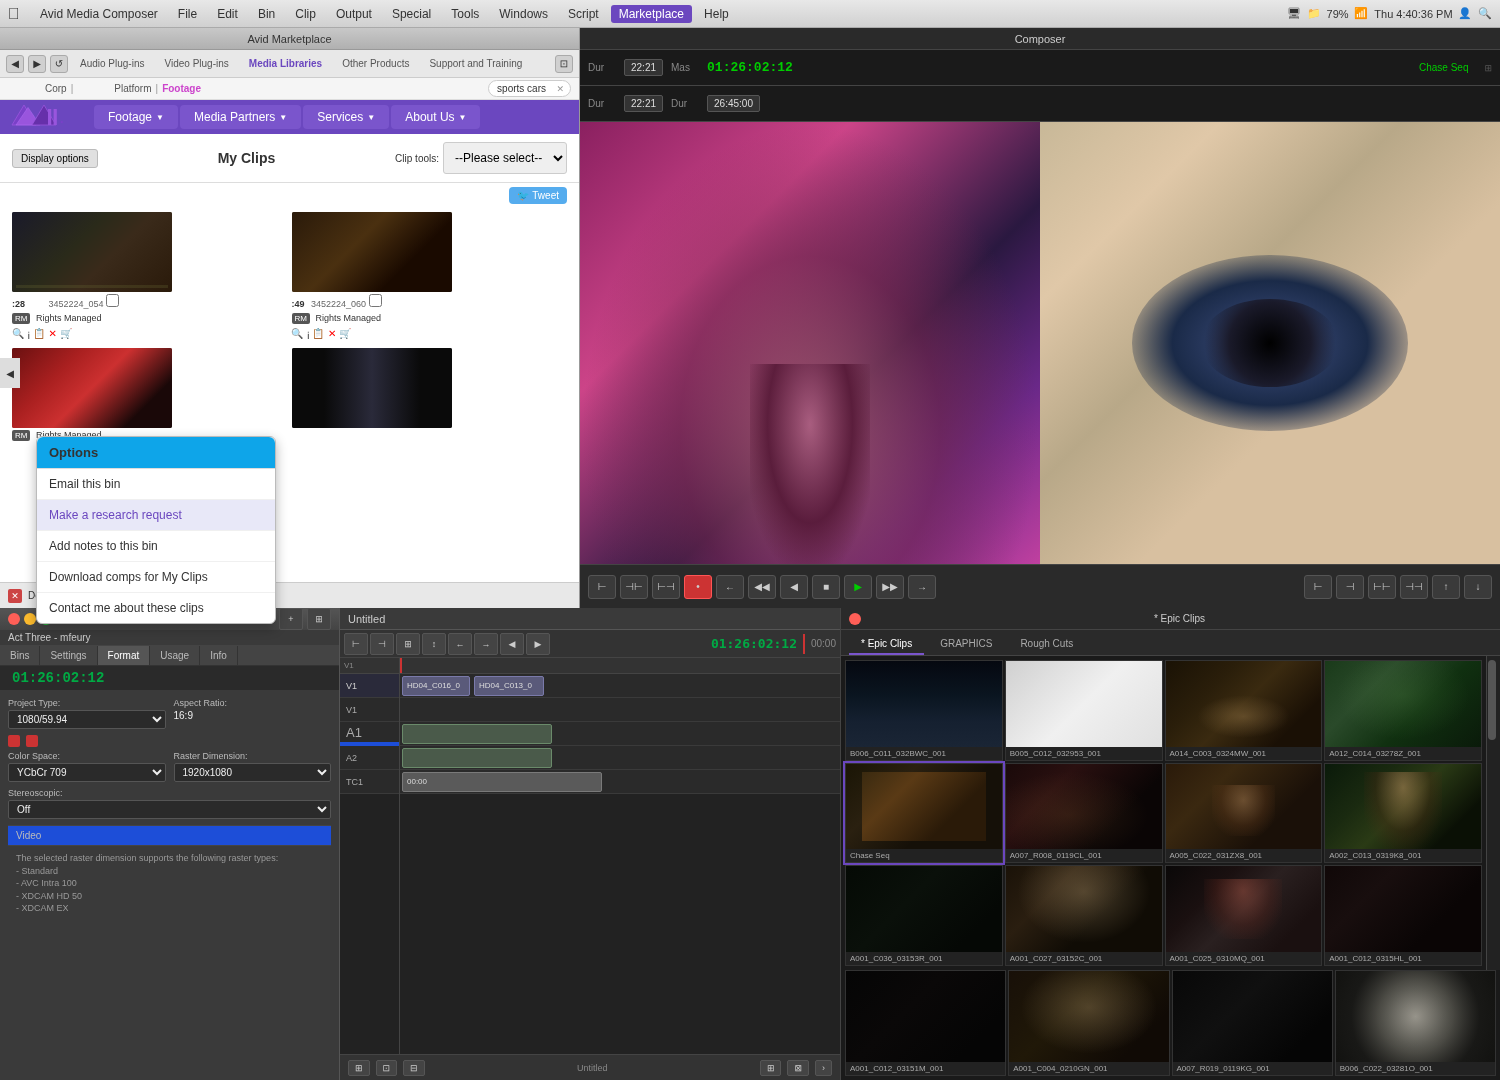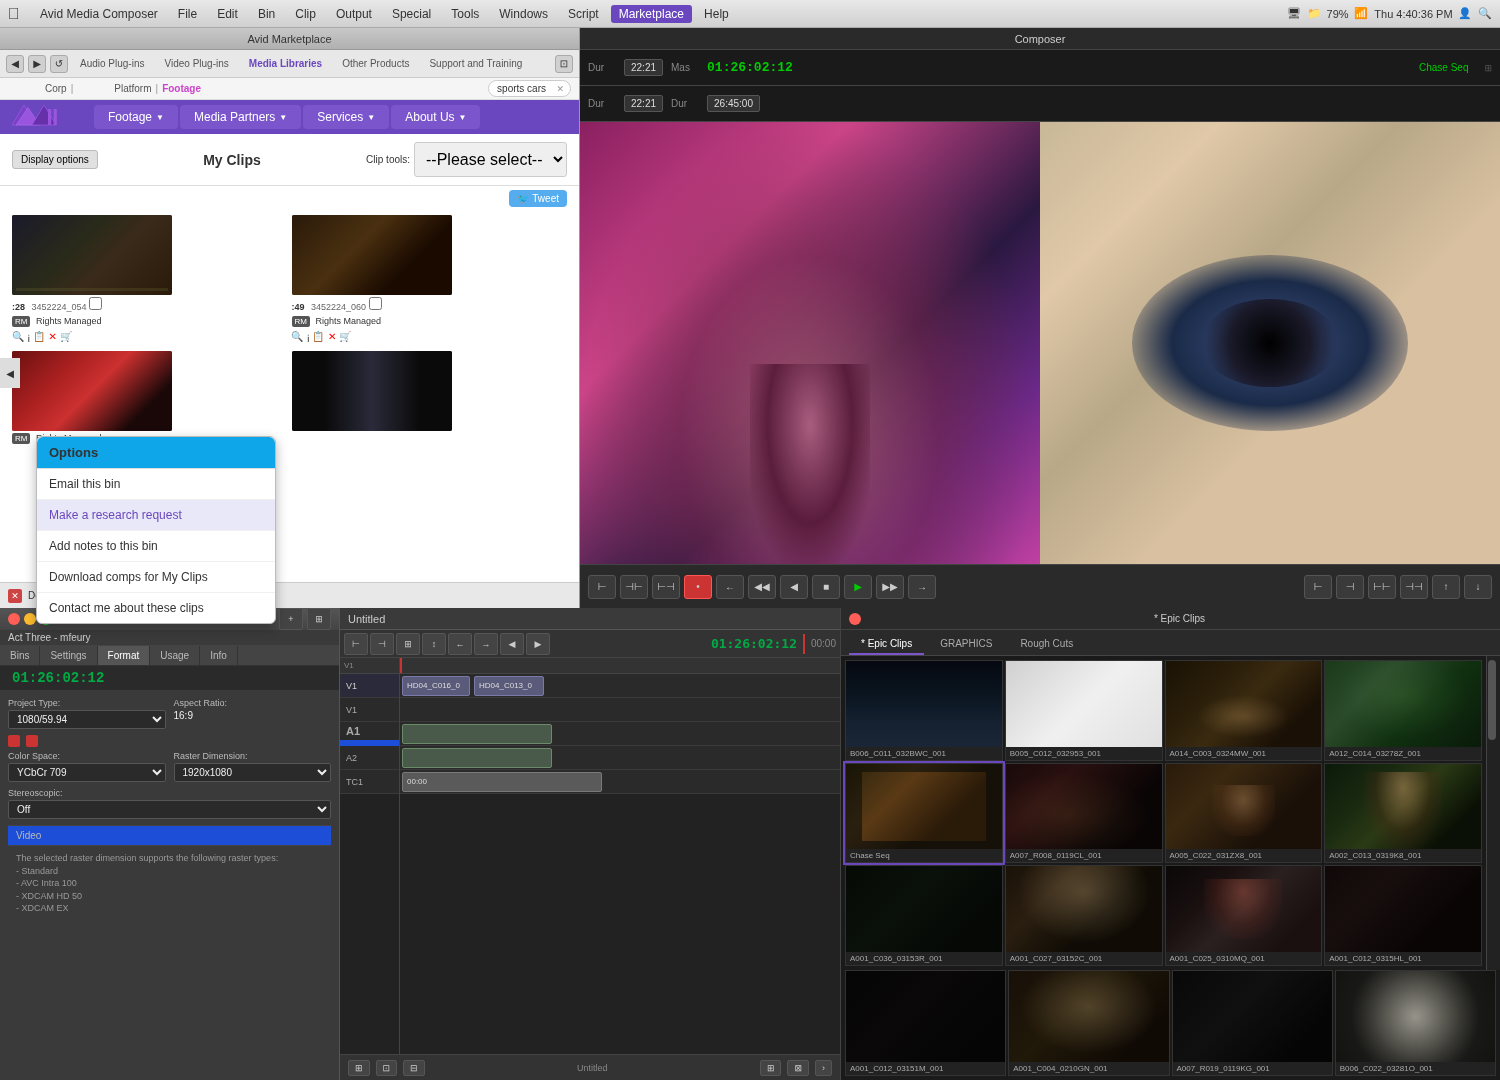--- a/index.html
+++ b/index.html
@@ -829,21 +829,21 @@
         </button>
       </div>
 
       <div class="content-area">
 
         <div class="clips-header">
           <button class="select-btn">Display options</button>
           <span class="clips-title">My Clips</span>
           <div style="display:flex; align-items:center; gap:4px;">
             <span style="font-size:10px;">Clip tools:</span>
-            <select style="font-size:16px; border:1px solid #ccc; border-radius:3px; padding:7px;">
+            <select style="font-size:12px; border:1px solid #ccc; border-radius:3px; padding:7px;">
               <option>--Please select--</option>
             </select>
           </div>
         </div>
 
         <div class="tweet-area">
           <button class="tweet-btn">
             <span>🐦 </span>
             <span>Tweet</span>
           </button>
@@ -851,21 +851,21 @@
 
         <div class="clips-grid">
 
           <div>
             <div class="clip-item clip-car1">
               <div style="position:absolute;inset:0;background:linear-gradient(135deg,#1a1a2a 0%,#2a2a1a 40%,#3a2a1a 60%,#2a1a0a 100%);"></div>
               <div style="position:absolute;bottom:4px;left:4px;right:4px;height:3px;background:rgba(100,100,50,0.3);"></div>
             </div>
             <div class="clip-info">
               <span class="clip-number">:28</span>
-              <span style="margin-left:4px; font-size:9px; color:#666;">3452224_054</span>
+              <span style="margin-left:21px; font-size:9px; color:#666;">3452224_054</span>
               <input type="checkbox" style="margin-left: auto;">
             </div>
             <div class="clip-info">
               <span class="clip-badge">RM</span>
               <span>Rights Managed</span>
             </div>
             <div style="display:flex;gap:3px;padding:2px 0;">
               <span style="font-size:10px;cursor:pointer;">🔍</span>
               <span style="font-size:10px;cursor:pointer;">ℹ</span>
               <span style="font-size:10px;cursor:pointer;">📋</span>
@@ -1094,21 +1094,21 @@
         <div style="width:2px;background:#cc3333;height:20px; margin:0 4px;"></div>
         <span style="color:#888; font-size:10px;">00:00</span>
       </div>
 
       <div class="timeline-tracks">
 
         <div style="width:60px; background:#2a2a2a; border-right:1px solid #444; display:flex; flex-direction:column;">
           <div style="height:16px; background:#333; border-bottom:1px solid #444; font-size:8px; color:#888; padding:2px 4px; display:flex; align-items:center;">V1</div>
           <div style="height:24px;display:flex;align-items:center;padding:0 6px;font-size:9px;color:#ccc;border-bottom:1px solid #3a3a3a;background:#2a2a3a;">V1</div>
           <div style="height:24px;display:flex;align-items:center;padding:0 6px;font-size:9px;color:#aaa;border-bottom:1px solid #3a3a3a;">V1</div>
-          <div style="height:24px;display:flex;align-items:center;padding:0 6px;font-size:11px;color:#aaa;border-bottom:6px solid #1d4ed8;font-weight:bold;">A1</div>
+          <div style="height:24px;display:flex;align-items:center;padding:0 6px;font-size:13px;color:#aaa;border-bottom:4px solid #1d4ed8;">A1</div>
           <div style="height:24px;display:flex;align-items:center;padding:0 6px;font-size:9px;color:#aaa;border-bottom:1px solid #3a3a3a;">A2</div>
           <div style="height:24px;display:flex;align-items:center;padding:0 6px;font-size:9px;color:#aaa;border-bottom:1px solid #3a3a3a;">TC1</div>
           <div style="flex:1; background:#222;"></div>
         </div>
 
         <div style="flex:1; display:flex; flex-direction:column;">
 
           <div style="height:16px;background:#333;border-bottom:1px solid #444;position:relative;display:flex;align-items:center;">
             <div style="position:absolute;left:0;top:0;bottom:0;width:2px;background:#cc3333;"></div>
           </div>

